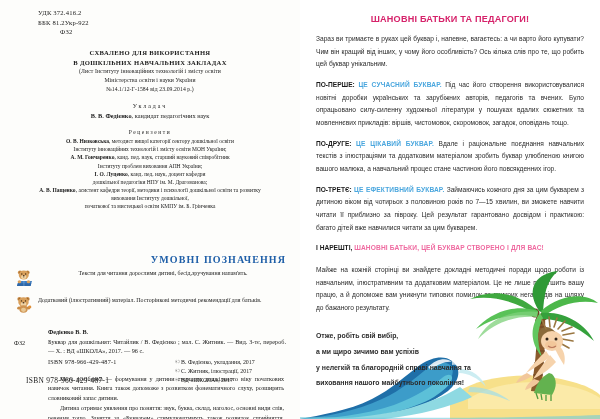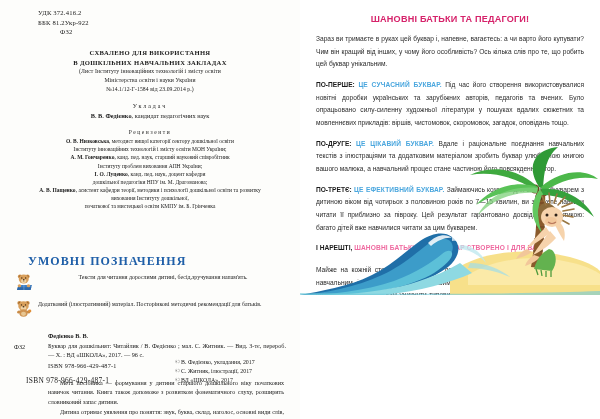--- a/index.html
+++ b/index.html
@@ -35,22 +35,22 @@
   .compiler .who{margin-top:3px;font-size:6.3px;}
   .compiler .who b{font-weight:bold;}
 
   .revs{text-align:center;margin-top:9px;font-size:5.5px;line-height:1.48;}
   .revs .lbl{letter-spacing:1.6px;font-size:5.5px;margin-bottom:1px;}
   .revs .nm{font-weight:bold;}
   .revs p{margin:0;}
 
   .legend{margin-top:13px;position:relative;}
   .legend-title{
-    text-align:left;font-weight:bold;color:#1f5fa8;
-    letter-spacing:1.1px;font-size:12px;margin-left:14px;margin-top:44px;
+    text-align:right;font-weight:bold;color:#1f5fa8;
+    letter-spacing:1.1px;font-size:10px;margin-left:14px;margin-top:44px;
   }
   .legend-row{display:flex;align-items:flex-start;margin-top:2px;}
   .legend-row.second{margin-top:7px;}
   .legend-txt{font-size:5.9px;line-height:1.5;flex:1;padding-top:2px;}
   .legend-row.first .legend-txt{text-align:center;padding-left:2px;}
   .bear{width:20px;height:20px;flex:0 0 20px;margin-right:4px;}
 
   .bib{margin-top:13px;font-size:6.2px;line-height:1.52;}
   .bib .author{font-weight:bold;padding-left:34px;}
   .bib .body{display:flex;}
@@ -60,21 +60,21 @@
 
   .annot{margin-top:9px;font-size:6.1px;line-height:1.55;padding-left:34px;padding-right:2px;text-align:justify;}
   .annot p{margin:0 0 1px 0;text-indent:12px;}
 
   .copyrow{position:absolute;left:14px;right:14px;bottom:34px;display:flex;align-items:flex-end;}
   .isbn-big{flex:0 0 auto;font-size:7.4px;letter-spacing:.3px;padding-left:12px;}
   .copy{flex:1;text-align:left;font-size:5.9px;line-height:1.55;padding-left:66px;}
 
   
   .page-right{
-    position:relative;width:300px;height:295px;
+    position:relative;width:300px;height:419px;
     background:#ffffff;box-sizing:border-box;
     padding:14px 16px 0 16px;
     font-family:"Liberation Sans",sans-serif;
     overflow:hidden;
   }
   .r-title{
     text-align:center;color:#d6226a;font-weight:bold;
     font-size:9.1px;letter-spacing:.2px;margin-bottom:9px;
   }
   .r-p{

